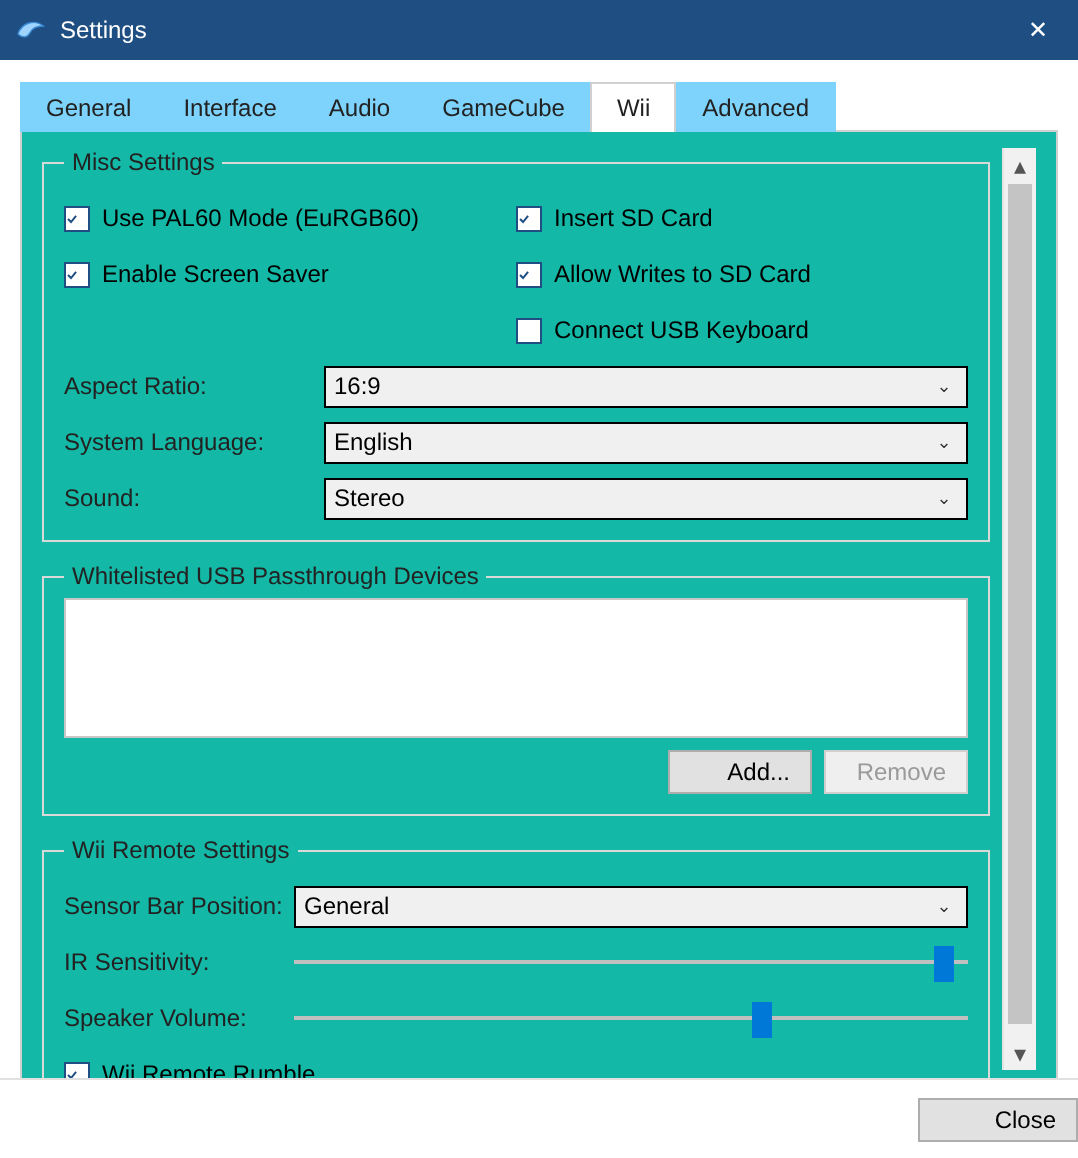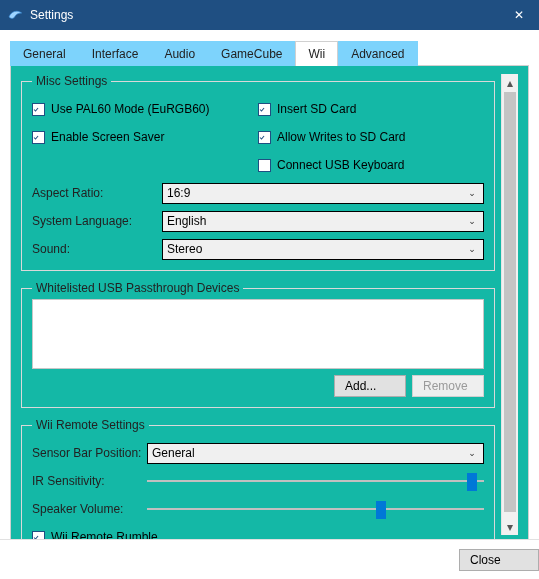--- a/index.html
+++ b/index.html
@@ -60,21 +60,21 @@
   }
   .select .sval { flex:1; }
   .select .sarr { width:14px; text-align:center; color:#333; font-size:9px;}
 
   .listbox {
     border:1px solid #c7c7c7; background:#fff; height:70px; width:100%;
   }
 
   .btn {
     height:22px; min-width:72px; border:1px solid #adadad; background:#e1e1e1;
-    display:inline-flex; align-items:center; justify-content:flex-start; padding:0 10px; cursor:default;
+    display:inline-flex; align-items:center; justify-content:flex-end; padding:0 10px; cursor:default;
   }
   .btn.disabled { color:#9a9a9a; border-color:#cfcfcf; background:#efefef; }
 
   .btnrow { display:flex; justify-content:flex-end; gap:6px; margin-top:6px;}
 
   .slider { flex:1; height:22px; position:relative; }
   .slider .track { position:absolute; left:0; right:0; top:10px; height:2px; background:#c0c0c0; }
   .slider .thumb { position:absolute; top:3px; width:10px; height:18px; background:#0078d7; }
 
   .footer {

